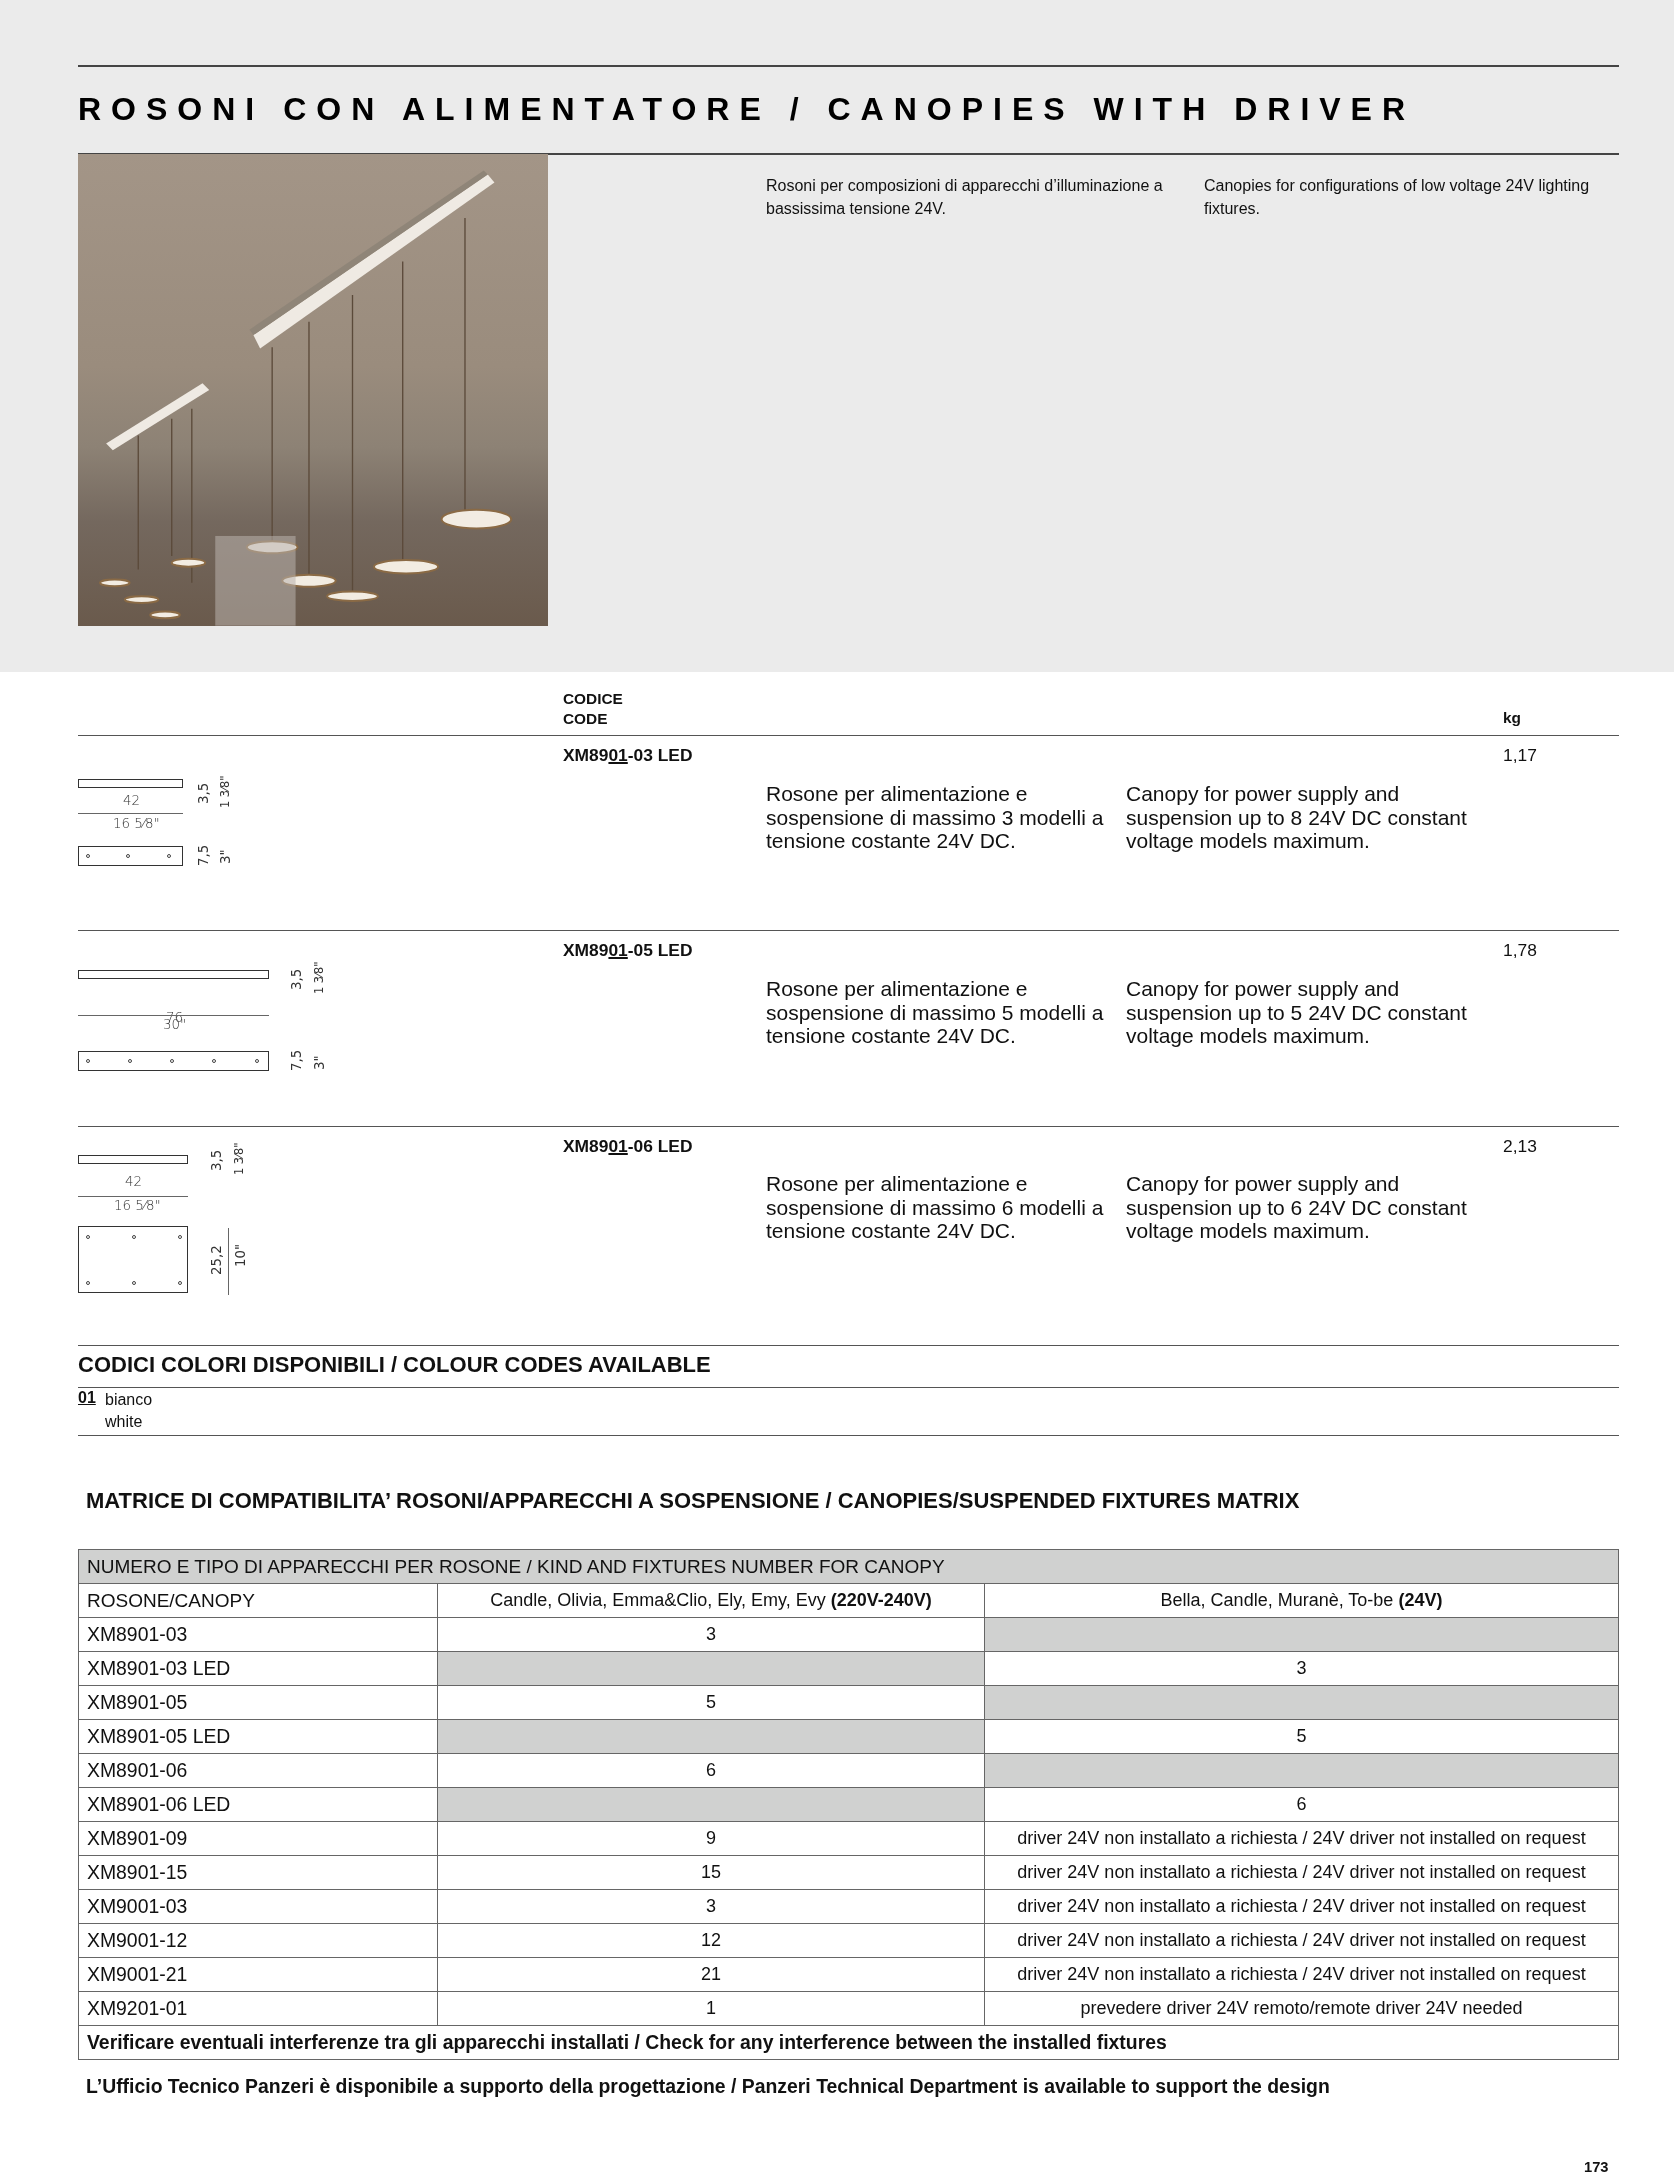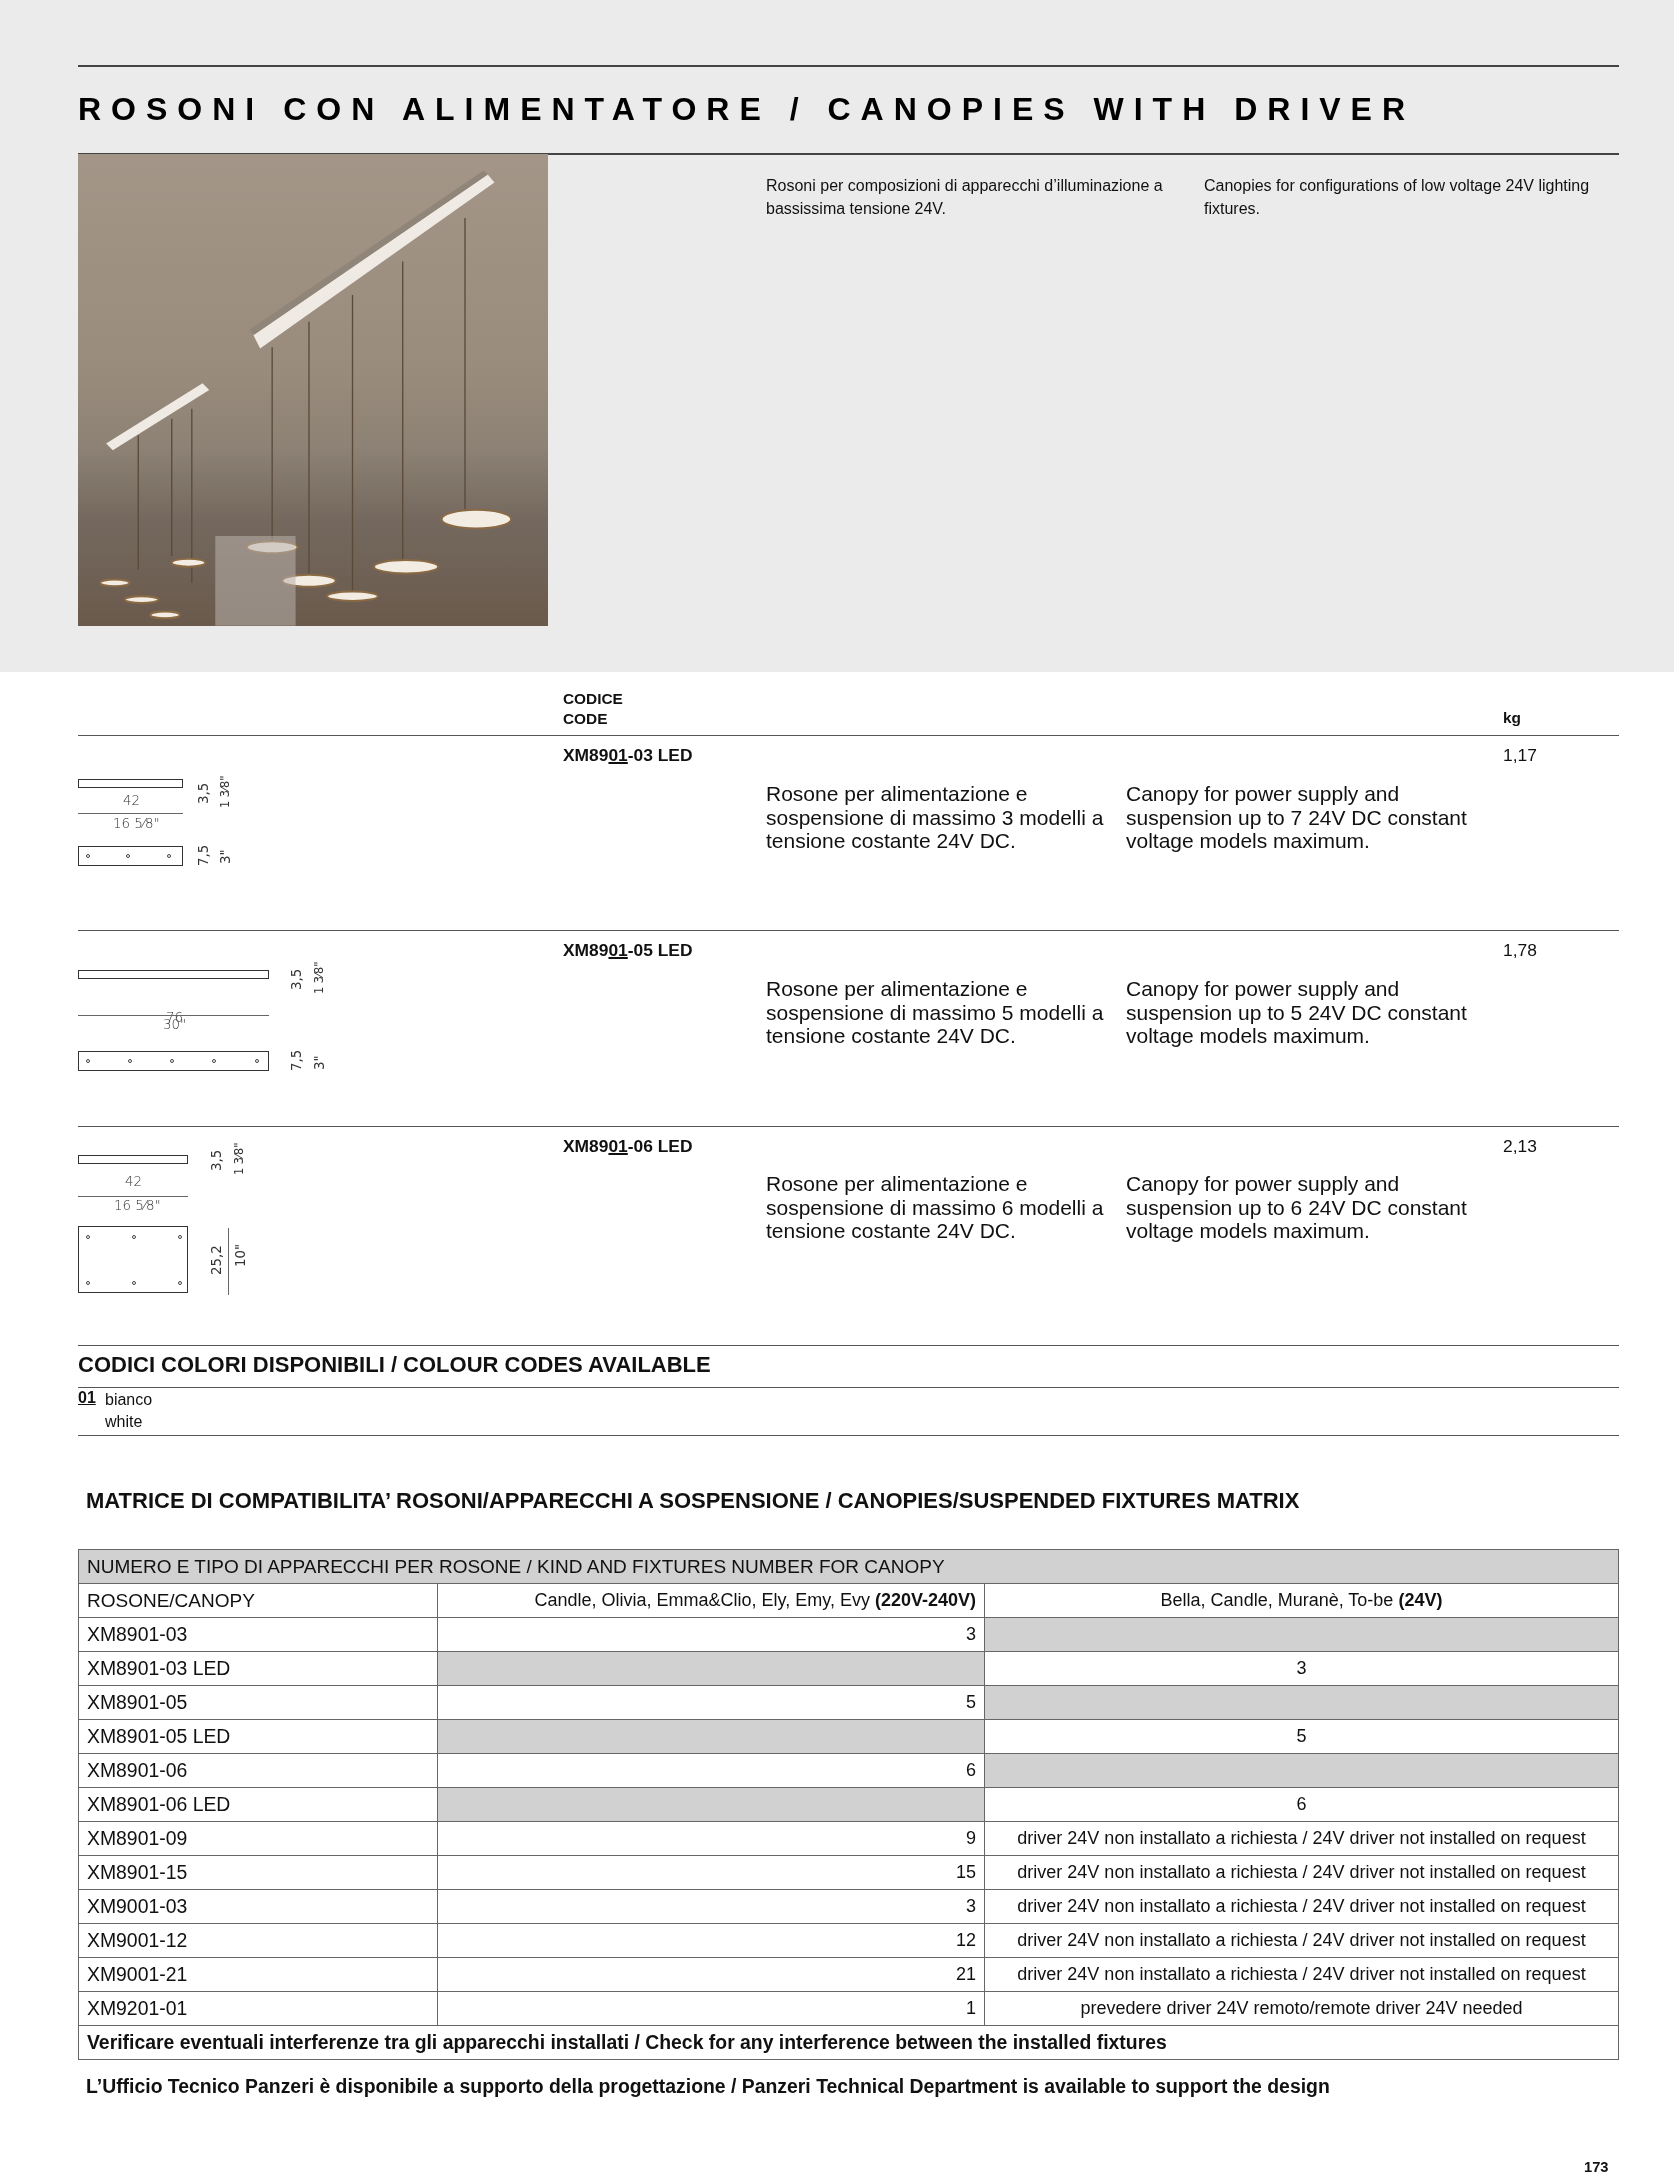--- a/index.html
+++ b/index.html
@@ -39,21 +39,21 @@
 
   .colour-title { position: absolute; left: 78px; top: 1352px; font-size: 22px; font-weight: bold; }
   .colour-code { position: absolute; left: 78px; top: 1386px; font-size: 16px; font-weight: bold; text-decoration: underline; text-decoration-thickness: 1.3px; }
   .colour-name { position: absolute; left: 105px; top: 1386px; font-size: 16px; line-height: 22px; }
 
   .matrix-title { position: absolute; left: 86px; top: 1488px; font-size: 22px; font-weight: bold; white-space: nowrap; }
   table.matrix { position: absolute; left: 78px; top: 1523px; width: 1541px; border-collapse: collapse; font-size: 18px; margin-top: 26px; }
   table.matrix td { border: 1.3px solid #666; height: 34px; padding: 0 8px; }
   table.matrix tr.band td { background: #d0d1d0; font-size: 19px; height: 34px; }
   table.matrix td.code { font-weight: normal; width: 359px; font-size: 19.4px; }
-  table.matrix td.c1 { width: 547px; text-align: right; }
+  table.matrix td.c1 { width: 547px; text-align: center; }
   table.matrix td.c2 { text-align: center; }
   table.matrix td.grey { background: #d0d1d0; }
   table.matrix td.note { font-weight: bold; font-size: 19.4px; }
   table.matrix tr.head td.code { font-weight: normal; font-size: 19px; }
   .matrix-footer { position: absolute; left: 86px; top: 2075px; font-size: 19.4px; font-weight: bold; white-space: nowrap; }
   .page-number { position: absolute; left: 1584px; top: 2159px; font-size: 14.7px; font-weight: bold; }
 </style>
 </head>
 <body>
 
@@ -104,21 +104,21 @@
   <div>CODE</div>
 </div>
 <div class="hdr-kg">kg</div>
 <div class="rule thin" style="left:78px; top:735px; width:1541px;"></div>
 
 <div class="prod-code" style="top:745px;">
   <span>XM89</span><span class="u">01</span><span>-03 LED</span>
 </div>
 <div class="prod-weight" style="top:745px;">1,17</div>
 <p class="prod-desc it" style="top:782px;">Rosone per alimentazione e sospensione di massimo 3 modelli a tensione costante 24V DC.</p>
-<p class="prod-desc en" style="top:782px;">Canopy for power supply and suspension up to 7 24V DC constant voltage models maximum.</p>
+<p class="prod-desc en" style="top:782px;">Canopy for power supply and suspension up to 8 24V DC constant voltage models maximum.</p>
 <div>
   <div class="drw-box" style="left:78px; top:779px; width:105px; height:9.4px;"></div>
   <div class="dim" style="left:123px; top:793px;">42</div>
   <div class="drw-line" style="left:78px; top:813px; width:105px;"></div>
   <div class="dim" style="left:113px; top:816px;">16 5⁄8"</div>
   <div class="drw-box" style="left:78px; top:846px; width:105px; height:20px;">
     <span class="hole" style="left:6.7px; top:6.7px;"></span>
     <span class="hole" style="left:47px; top:6.7px;"></span>
     <span class="hole" style="left:88px; top:6.7px;"></span>
   </div>

